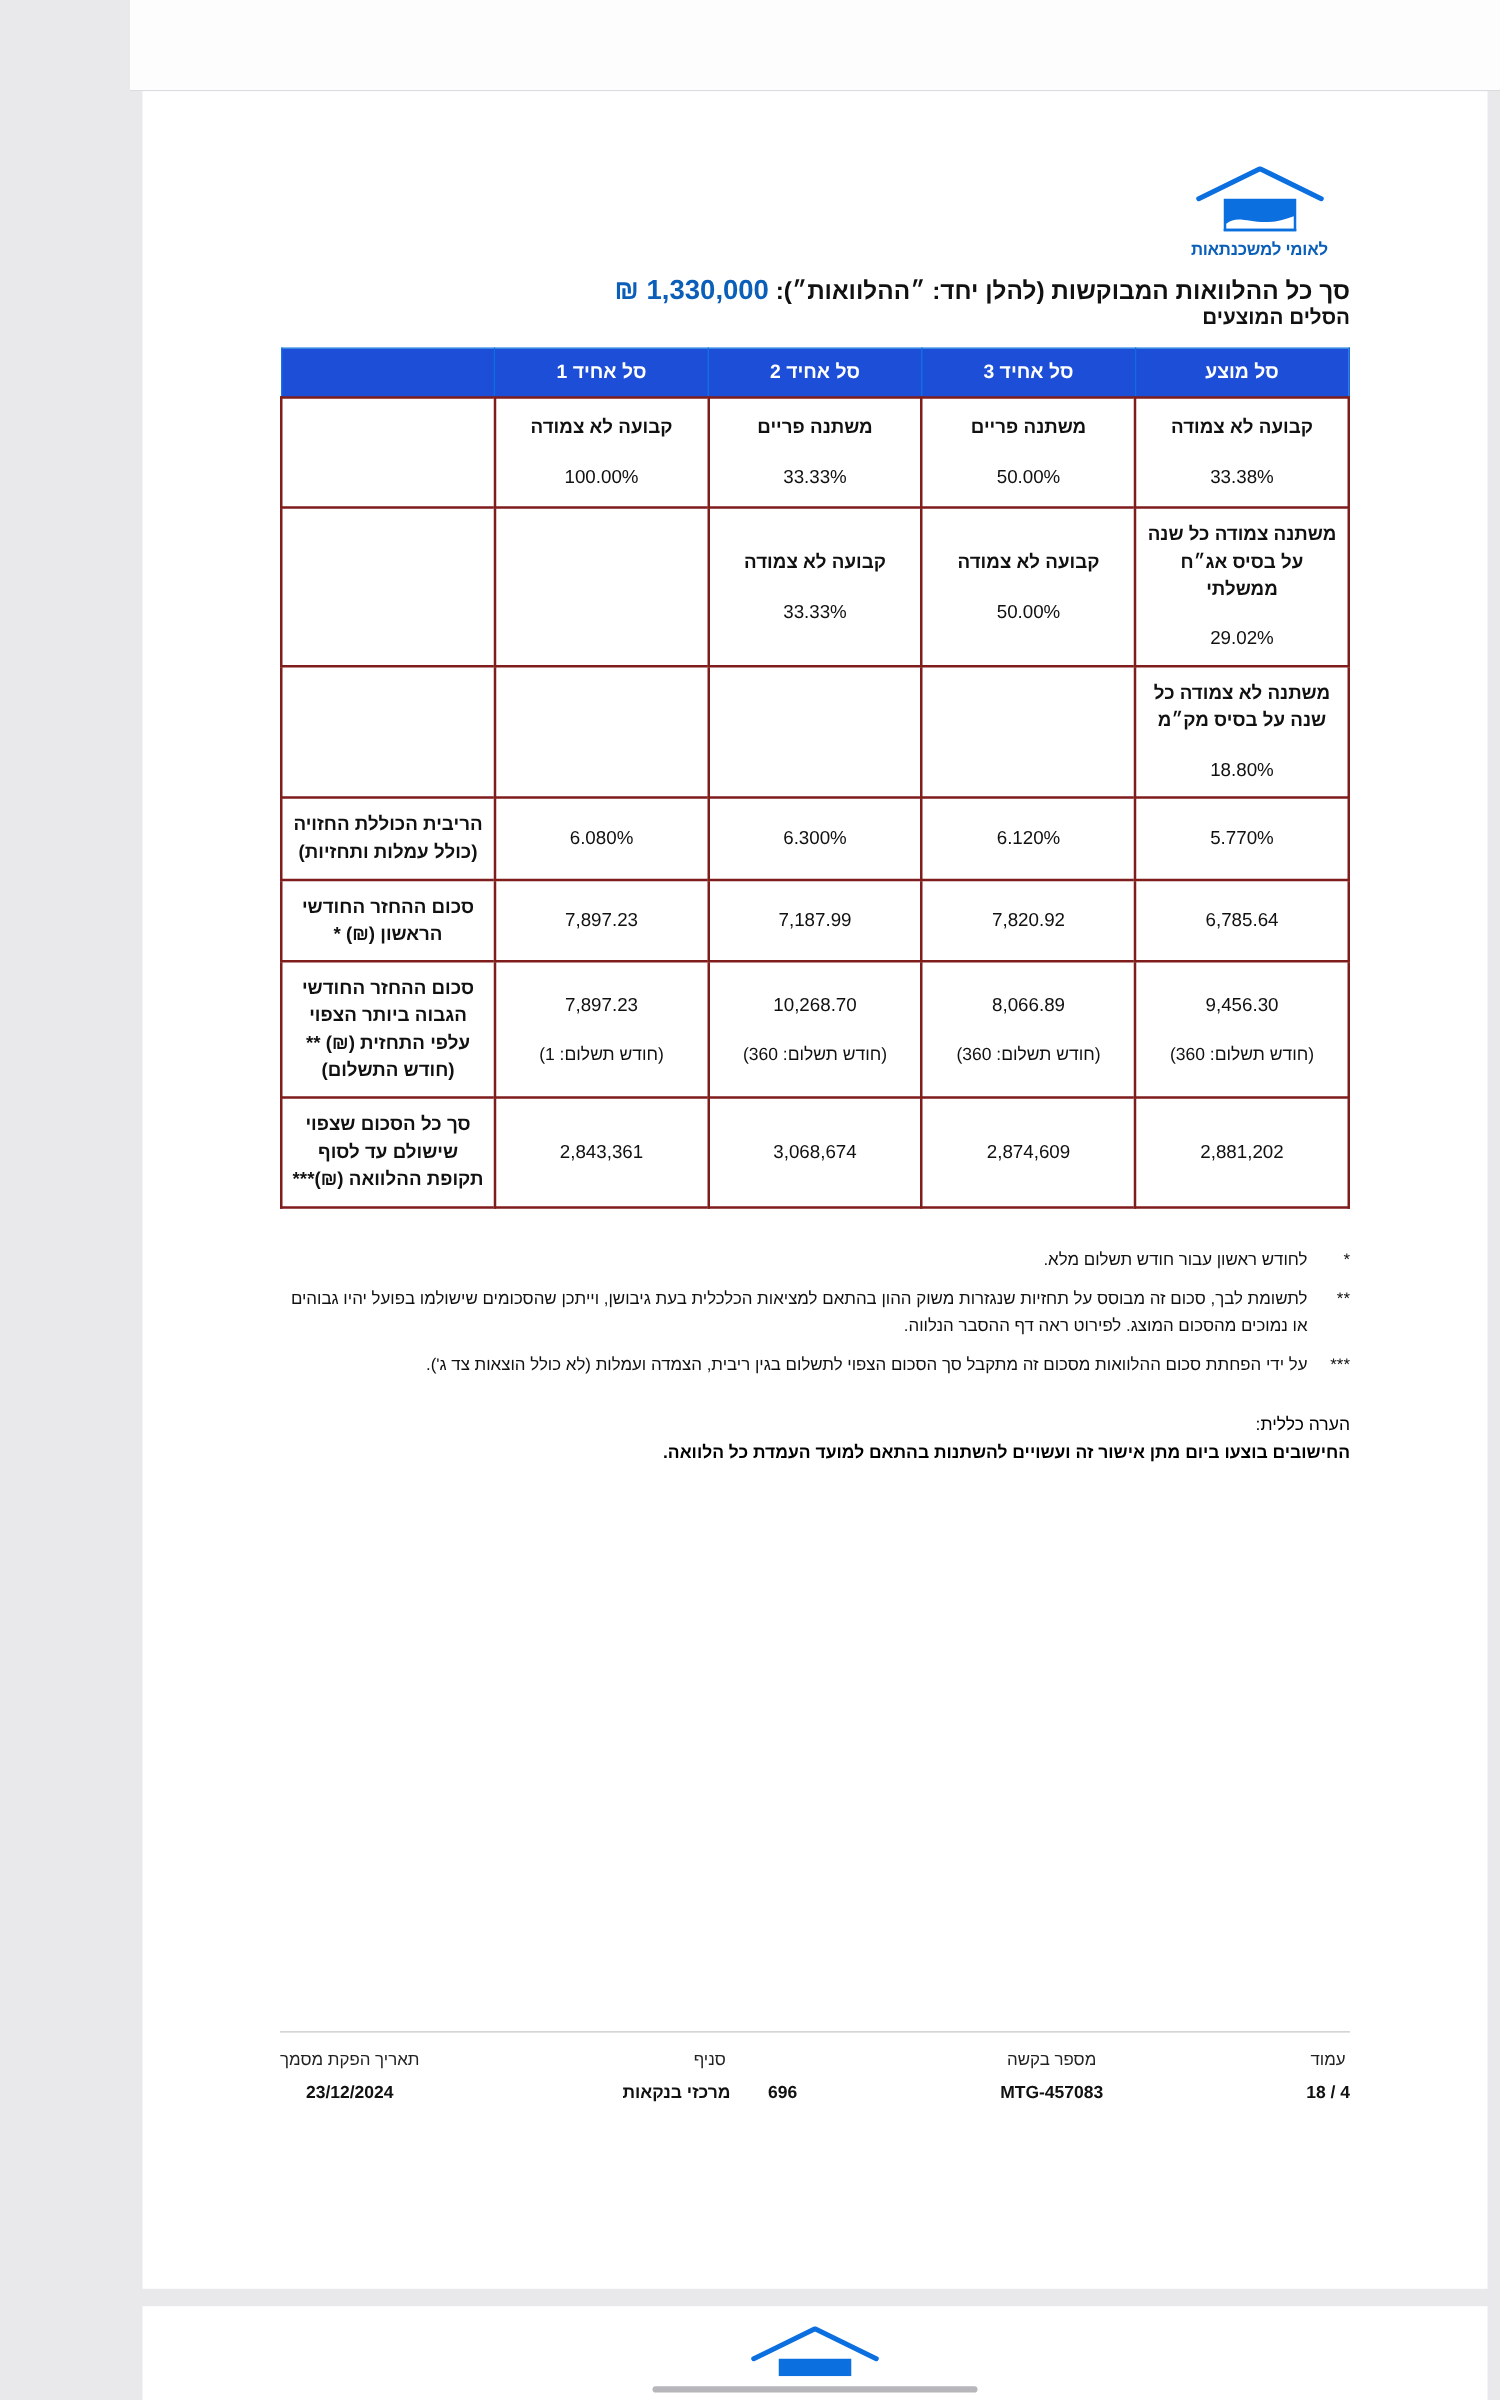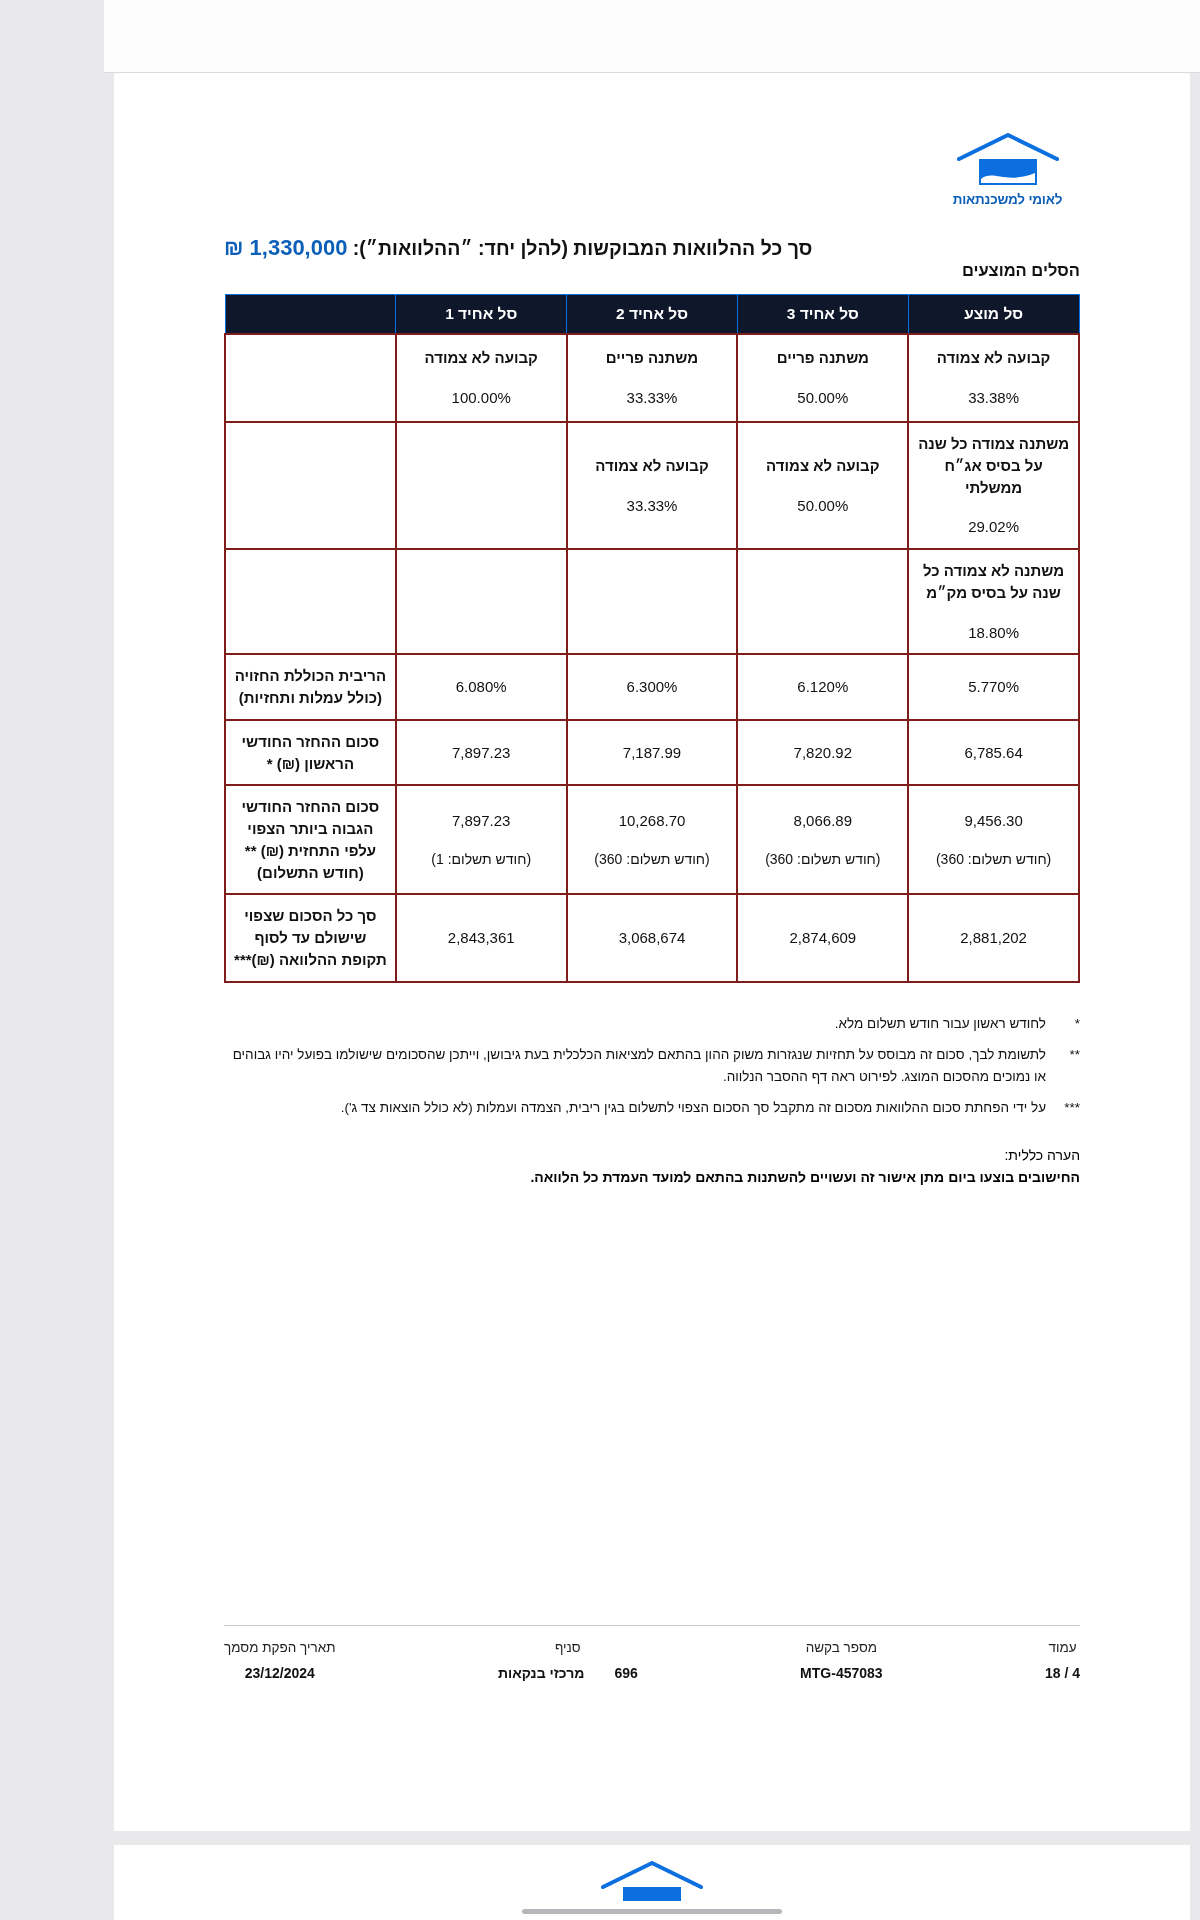--- a/index.html
+++ b/index.html
@@ -55,22 +55,22 @@
   .logo-text {
     color: #0b5fb8;
     font-size: 13.5px;
     font-weight: bold;
     margin-top: 3px;
     letter-spacing: -0.2px;
   }
 
   
   .total-line {
-    margin-top: 28px;
-    text-align: left;
+    margin-top: 12px;
+    text-align: right;
     font-size: 19.5px;
     font-weight: bold;
     color: #111111;
     direction: rtl;
   }
   .total-line .amount {
     color: #0b5fb8;
     font-size: 22px;
     font-weight: bold;
   }
@@ -84,21 +84,21 @@
 
   
   table.baskets {
     margin-top: 14px;
     width: 100%;
     border-collapse: collapse;
     table-layout: fixed;
     direction: rtl;
   }
   table.baskets th {
-    background: #0f172a;
+    background: #1d4ed8;
     color: #ffffff;
     font-size: 15.5px;
     font-weight: bold;
     height: 36px;
     text-align: center;
     border: 1px solid #0b6fe0;
   }
   table.baskets td {
     border: 2px solid #7f1d1d;
     vertical-align: middle;

